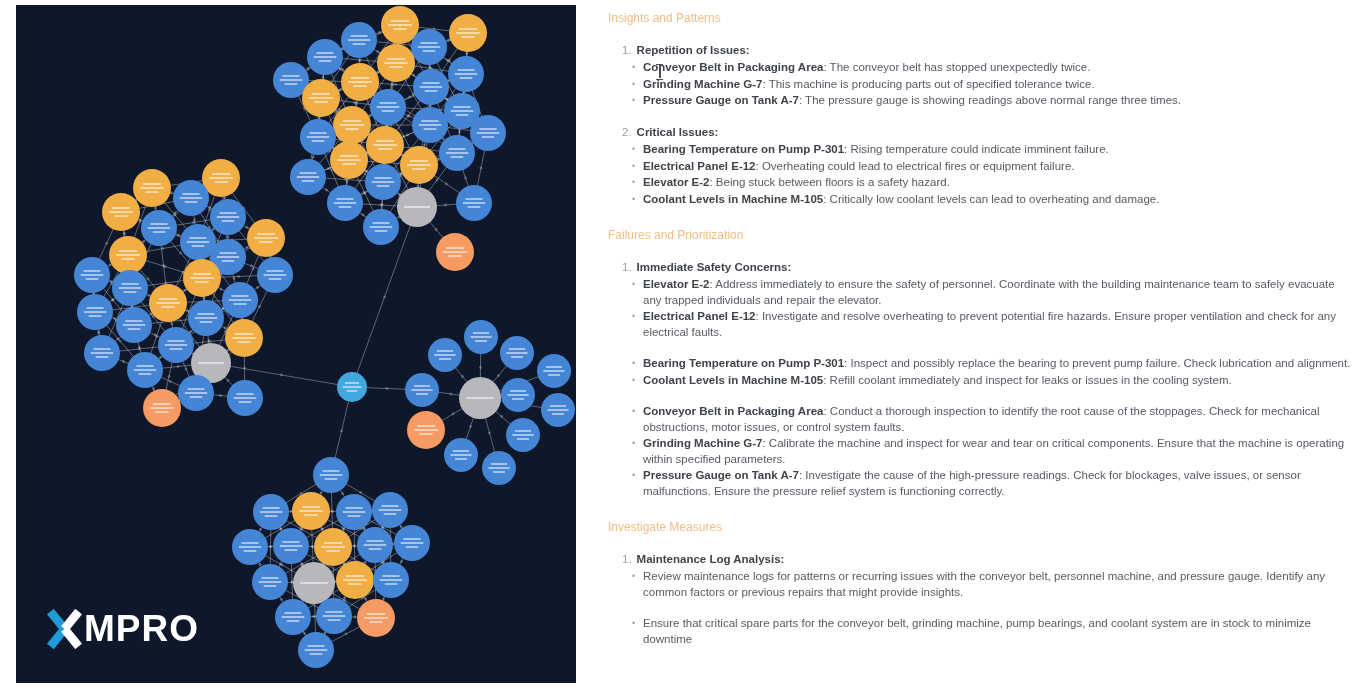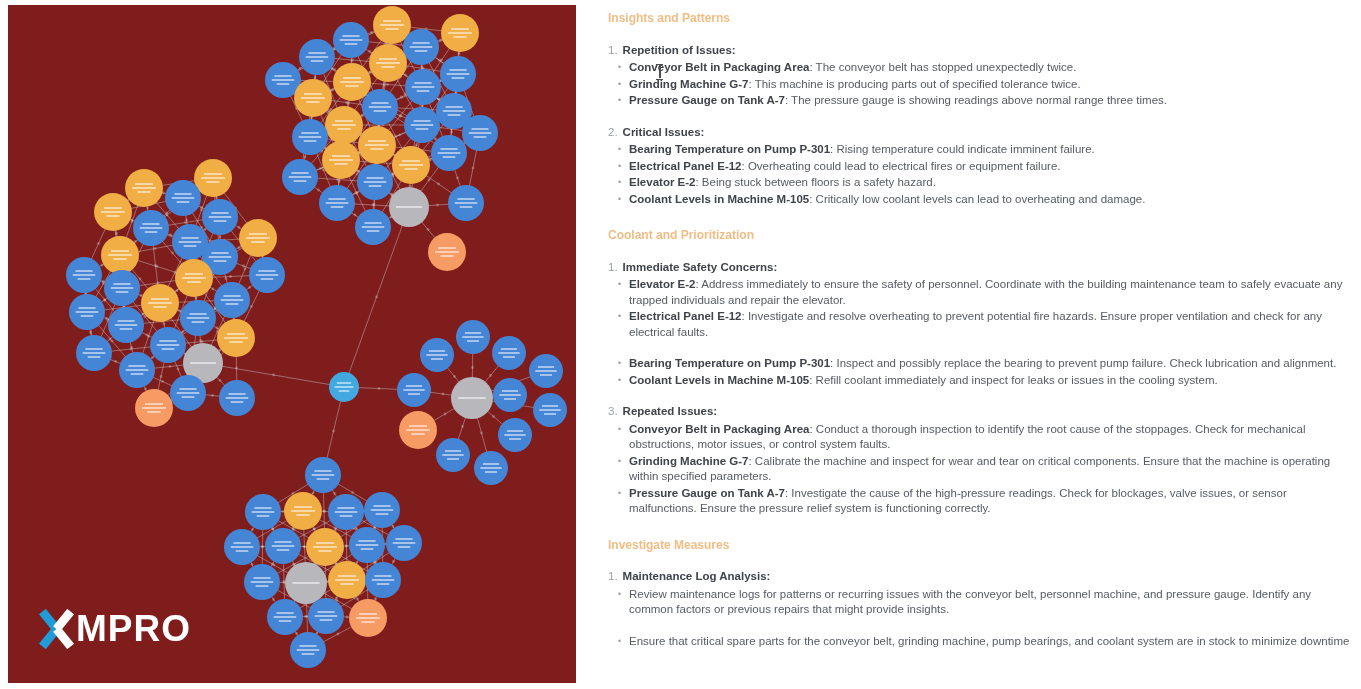--- a/index.html
+++ b/index.html
@@ -1,43 +1,43 @@
 <!DOCTYPE html>
 <html><head>
 <meta charset="utf-8">
 <style>
   * { margin:0; padding:0; box-sizing:border-box; }
   html,body { width:1361px; height:689px; overflow:hidden; background:#ffffff;
               font-family:"Liberation Sans", sans-serif; }
 
   
   .graph-panel {
-    position:absolute; left:8px; top:5px; width:568px; height:678px;
-    background:#7f1d1d; overflow:hidden;
+    position:absolute; left:16px; top:5px; width:568px; height:678px;
+    background:#0f172a; overflow:hidden;
   }
   .graph-panel svg { display:block; }
 
   .logo {
     position:absolute; left:30px; top:604px; display:flex; align-items:center;
     user-select:none;
   }
   .logo .logo-rest {
     color:#ffffff; font-weight:bold; font-size:37px; letter-spacing:1px;
     line-height:40px; margin-left:1px;
   }
 
   
   .analysis-panel {
     position:absolute; left:576px; top:0; width:785px; height:689px;
     background:#ffffff; padding:11px 10px 0 32px; overflow:hidden;
     color:#565b63; font-size:11.5px; line-height:15.5px;
   }
   .section { margin-bottom:21px; }
-  .section-title { color:#f0bd85; font-weight:bold; font-size:12px; margin-bottom:16px; }
-  .num-item { margin-bottom:16px; }
+  .section-title { color:#f0bd85; font-weight:normal; font-size:12px; margin-bottom:16px; }
+  .num-item { margin-bottom:16px; margin-left:14px; }
   .num-head { color:#3f434a; font-weight:bold; margin-bottom:2px; }
   .num-head .num { color:#9aa0a8; font-weight:normal; margin-right:5px; }
   .bullet { display:flex; margin:1px 0 1px 10px; }
   .bullet .dot { flex:0 0 11px; color:#9aa0a8; font-size:9px; line-height:15.5px; }
   .bullet p { flex:1 1 auto; }
   .bullet b { color:#3f434a; }
 
   
   .text-cursor {
     position:absolute; left:656px; top:64px; width:7px; height:14px; pointer-events:none;
@@ -1292,21 +1292,21 @@
           <span class="dot">•</span>
           <p><b>Elevator E-2</b>: Being stuck between floors is a safety hazard.</p>
         </div>
         <div class="bullet">
           <span class="dot">•</span>
           <p><b>Coolant Levels in Machine M-105</b>: Critically low coolant levels can lead to overheating and damage.</p>
         </div>
       </div>
     </div>
     <div class="section">
-      <div class="section-title">Coolant and Prioritization</div>
+      <div class="section-title">Failures and Prioritization</div>
       <div class="num-item">
         <div class="num-head"><span class="num">1.</span>Immediate Safety Concerns:</div>
         <div class="bullet">
           <span class="dot">•</span>
           <p><b>Elevator E-2</b>: Address immediately to ensure the safety of personnel. Coordinate with the building maintenance team to safely evacuate any trapped individuals and repair the elevator.</p>
         </div>
         <div class="bullet">
           <span class="dot">•</span>
           <p><b>Electrical Panel E-12</b>: Investigate and resolve overheating to prevent potential fire hazards. Ensure proper ventilation and check for any electrical faults.</p>
         </div>
@@ -1315,21 +1315,20 @@
         <div class="bullet">
           <span class="dot">•</span>
           <p><b>Bearing Temperature on Pump P-301</b>: Inspect and possibly replace the bearing to prevent pump failure. Check lubrication and alignment.</p>
         </div>
         <div class="bullet">
           <span class="dot">•</span>
           <p><b>Coolant Levels in Machine M-105</b>: Refill coolant immediately and inspect for leaks or issues in the cooling system.</p>
         </div>
       </div>
       <div class="num-item">
-        <div class="num-head"><span class="num">3.</span>Repeated Issues:</div>
         <div class="bullet">
           <span class="dot">•</span>
           <p><b>Conveyor Belt in Packaging Area</b>: Conduct a thorough inspection to identify the root cause of the stoppages. Check for mechanical obstructions, motor issues, or control system faults.</p>
         </div>
         <div class="bullet">
           <span class="dot">•</span>
           <p><b>Grinding Machine G-7</b>: Calibrate the machine and inspect for wear and tear on critical components. Ensure that the machine is operating within specified parameters.</p>
         </div>
         <div class="bullet">
           <span class="dot">•</span>

